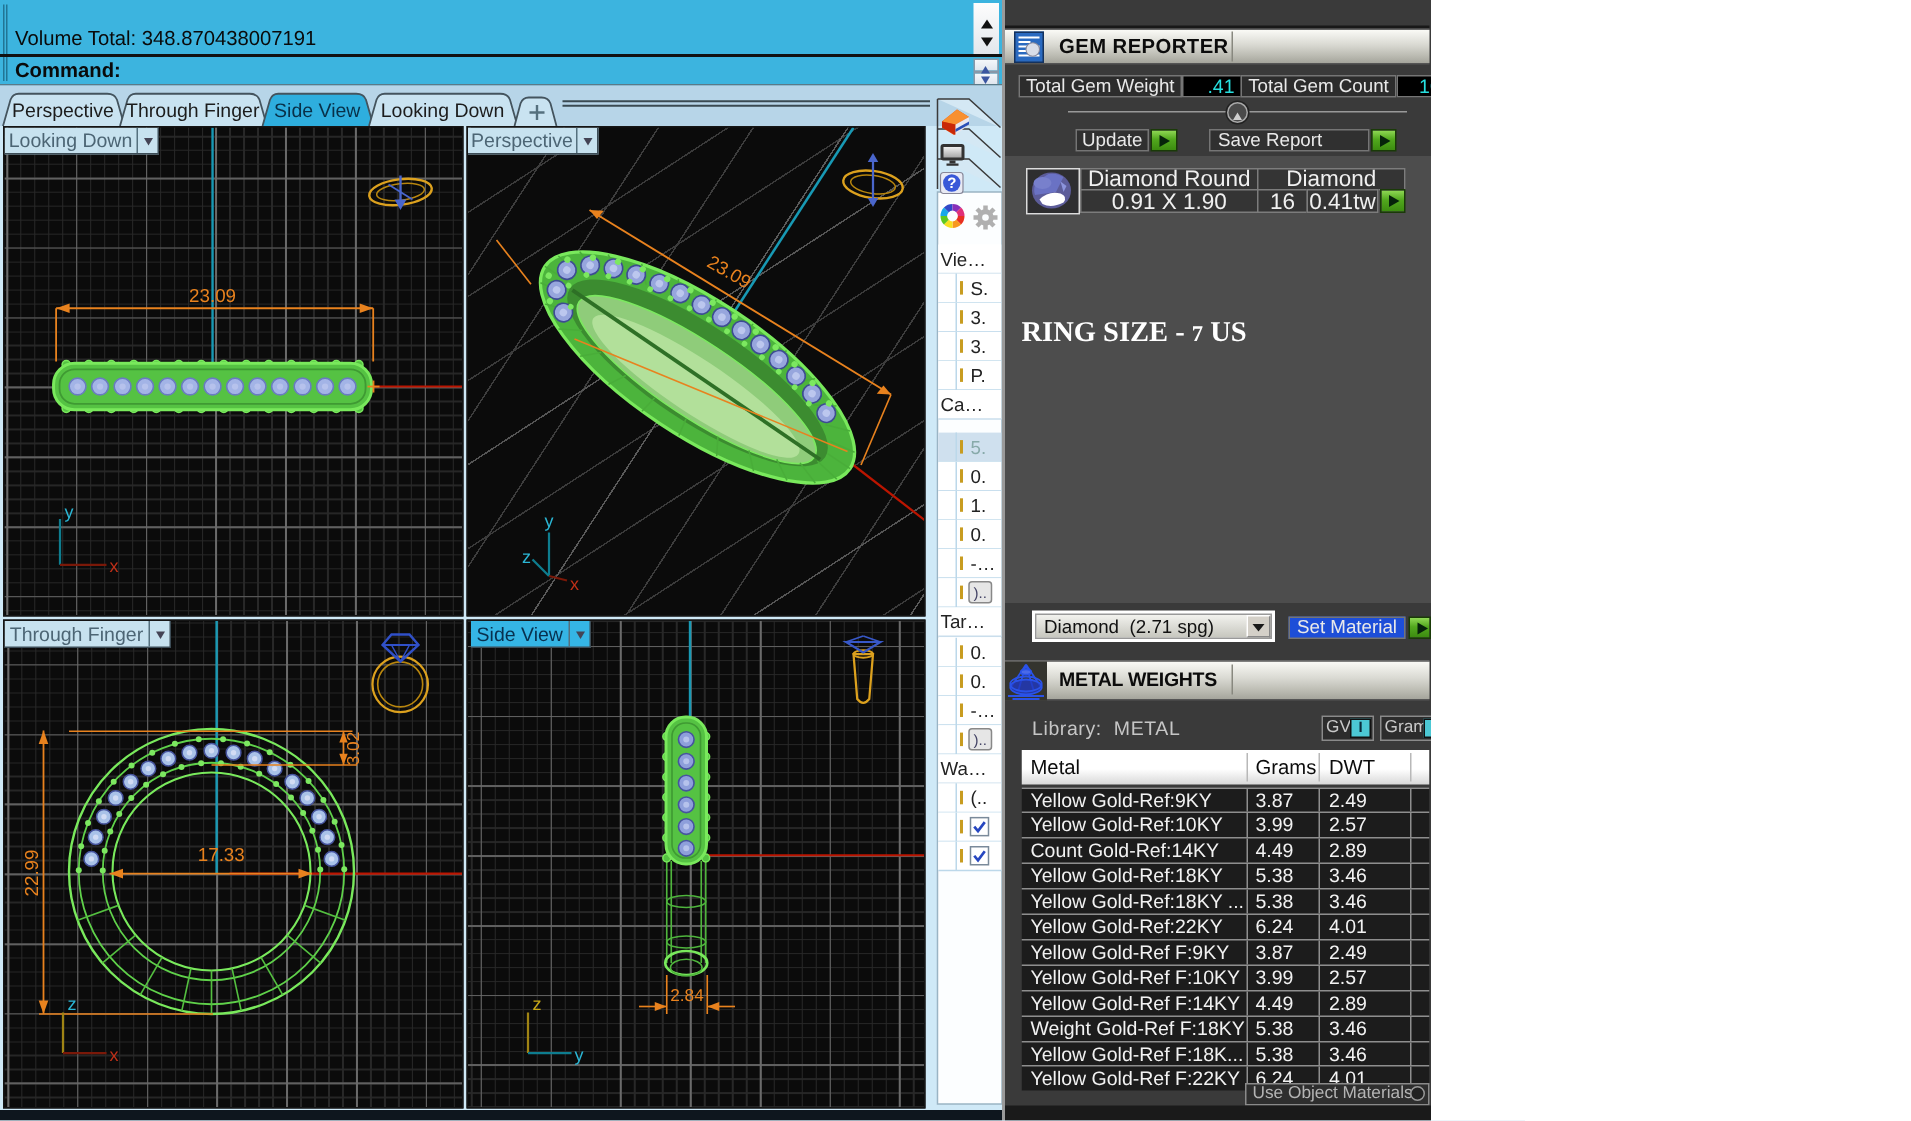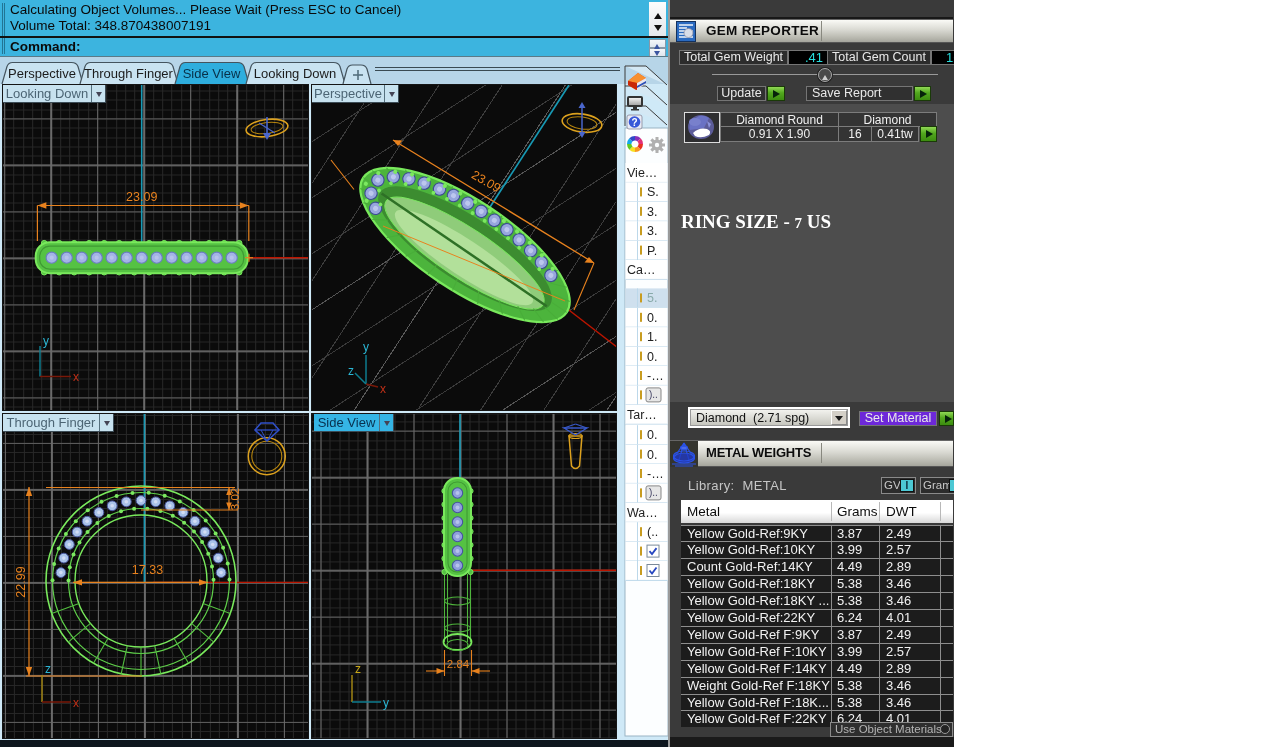--- a/index.html
+++ b/index.html
@@ -45,28 +45,27 @@
 #edge{left:668px;top:0;width:2px;height:747px;background:#9a9a9a}
 #panel{left:670px;top:0;width:284px;height:747px;background:#3a3a3a;overflow:hidden;color:#eee}
 #panel .abs{position:absolute}
 .hdrbar{left:0;width:283px;height:24px;background:linear-gradient(180deg,#fafaf6 0,#d9d9d2 45%,#b9b9b0 80%,#a5a59c 100%);border-top:1px solid #666;border-bottom:1px solid #555}
 .hdrtxt{font-weight:bold;font-size:13.5px;color:#0c0c0c;letter-spacing:.3px}
 .vsep{width:1px;height:20px;background:#88887f}
 .fbox{background:#2c2c2c;border:1px solid #757575;color:#e9e9e9;font-size:12.5px;text-align:center;line-height:13px}
 .vbox{background:#000;border:1px solid #757575;color:#27dede;font-size:13px;text-align:center;line-height:13px}
 .gbtn{background:linear-gradient(180deg,#90d855 0,#52a81e 45%,#3c8c10 100%);border:1px solid #1a3a08}
 .gbtn:after{content:"";position:absolute;left:5px;top:3px;border:4.5px solid transparent;border-left:7px solid #06230a}
-.cell{background:#343434;border:1px solid #7c7c7c;color:#f0f0f0;font-size:12px;text-align:center}
+.cell{background:#343434;border:1px solid #7c7c7c;color:#f0f0f0;font-size:15px;text-align:center}
 #lightsec{left:0;top:104px;width:284px;height:298px;background:#4d4d4d}
 .mrow{position:absolute;left:0;width:272px;height:17px;background:#1c1c1c;border-top:1px solid #8e8e8e;color:#f2f2f2;font-size:13px;line-height:16px}
 .mrow span{position:absolute;top:0}
 </style></head><body>
 <div id="app">
     <div id="cmd" class="abs">
-      <div class="t" style="top:2px">Calculating Object Volumes... Please Wait (Press ESC to Cancel)</div>
       <div class="t" style="top:18px">Volume Total: 348.870438007191</div>
       <div class="t" style="top:39px;font-weight:bold">Command:</div>
       <div class="abs grip" style="left:2px"></div>
       <div class="abs grip" style="left:4px"></div>
       <div id="sbtrack" class="abs"></div>
       <div class="arr" style="left:654px;top:9px;border:4px solid transparent;border-bottom:6px solid #111"></div>
       <div class="arr" style="left:654px;top:25px;border:4px solid transparent;border-top:6px solid #111"></div>
       <div id="spin1" class="abs" style="top:39px"></div>
       <div id="spin2" class="abs" style="top:48px"></div>
       <div class="arr" style="left:654px;top:41px;border:3.5px solid transparent;border-bottom:5px solid #3a55a0"></div>
@@ -677,21 +676,21 @@
       <div class="abs gbtn" style="left:250px;top:126px;width:17px;height:16px"></div>
       <div class="abs" style="left:11px;top:211px;font-family:'Liberation Serif',serif;font-weight:bold;font-size:19px;color:#fff">RING SIZE - <span style="font-size:15px">7</span> US</div>
       <div class="abs" style="left:18px;top:407px;width:162px;height:21px;background:#fff;padding:2px">
 <div style="position:relative;width:100%;height:100%;background:linear-gradient(180deg,#f2f2ee,#c6c6be);border:1px solid #999">
 <span style="position:absolute;left:5px;top:1px;font-size:12.5px;color:#111">Diamond</span>
 <span style="position:absolute;left:62px;top:1px;font-size:12.5px;color:#111">(2.71 spg)</span>
 <span style="position:absolute;right:0;top:0;width:16px;height:15px;background:#d4d0c8;border:1px solid #888;border-top-color:#fff;border-left-color:#fff"></span>
 <span class="arr" style="right:4px;top:6px;border:4px solid transparent;border-top:5px solid #1a1a1a"></span>
 </div>
       </div>
-      <div class="abs fbox" style="left:189px;top:411px;width:78px;height:15px;background:#6d28d9">Set Material</div>
+      <div class="abs fbox" style="left:189px;top:411px;width:78px;height:15px;background:#1d4ed8">Set Material</div>
       <div class="abs gbtn" style="left:269px;top:411px;width:15px;height:15px"></div>
       <div class="abs hdrbar" style="top:440px;height:27px"></div>
       <div class="abs" style="left:0;top:441px;width:28px;height:26px;background:#34342e">
 <svg width="28" height="26">
           <g stroke="#2a52e8" stroke-width="1.2" fill="none">
 <path d="M14,2 L4,17 M14,2 L24,17 M14,2 L9,19 M14,2 L19,19"></path>
 <ellipse cx="14" cy="17" rx="10.5" ry="5" fill="#2038c0" fill-opacity=".8"></ellipse>
 <ellipse cx="14" cy="15" rx="10.5" ry="5"></ellipse>
 <ellipse cx="14" cy="7" rx="3.5" ry="1.8" fill="#4a6ae8"></ellipse>
 <path d="M2,23 h24 M5,25 h18" stroke="#2a52e8"></path>

